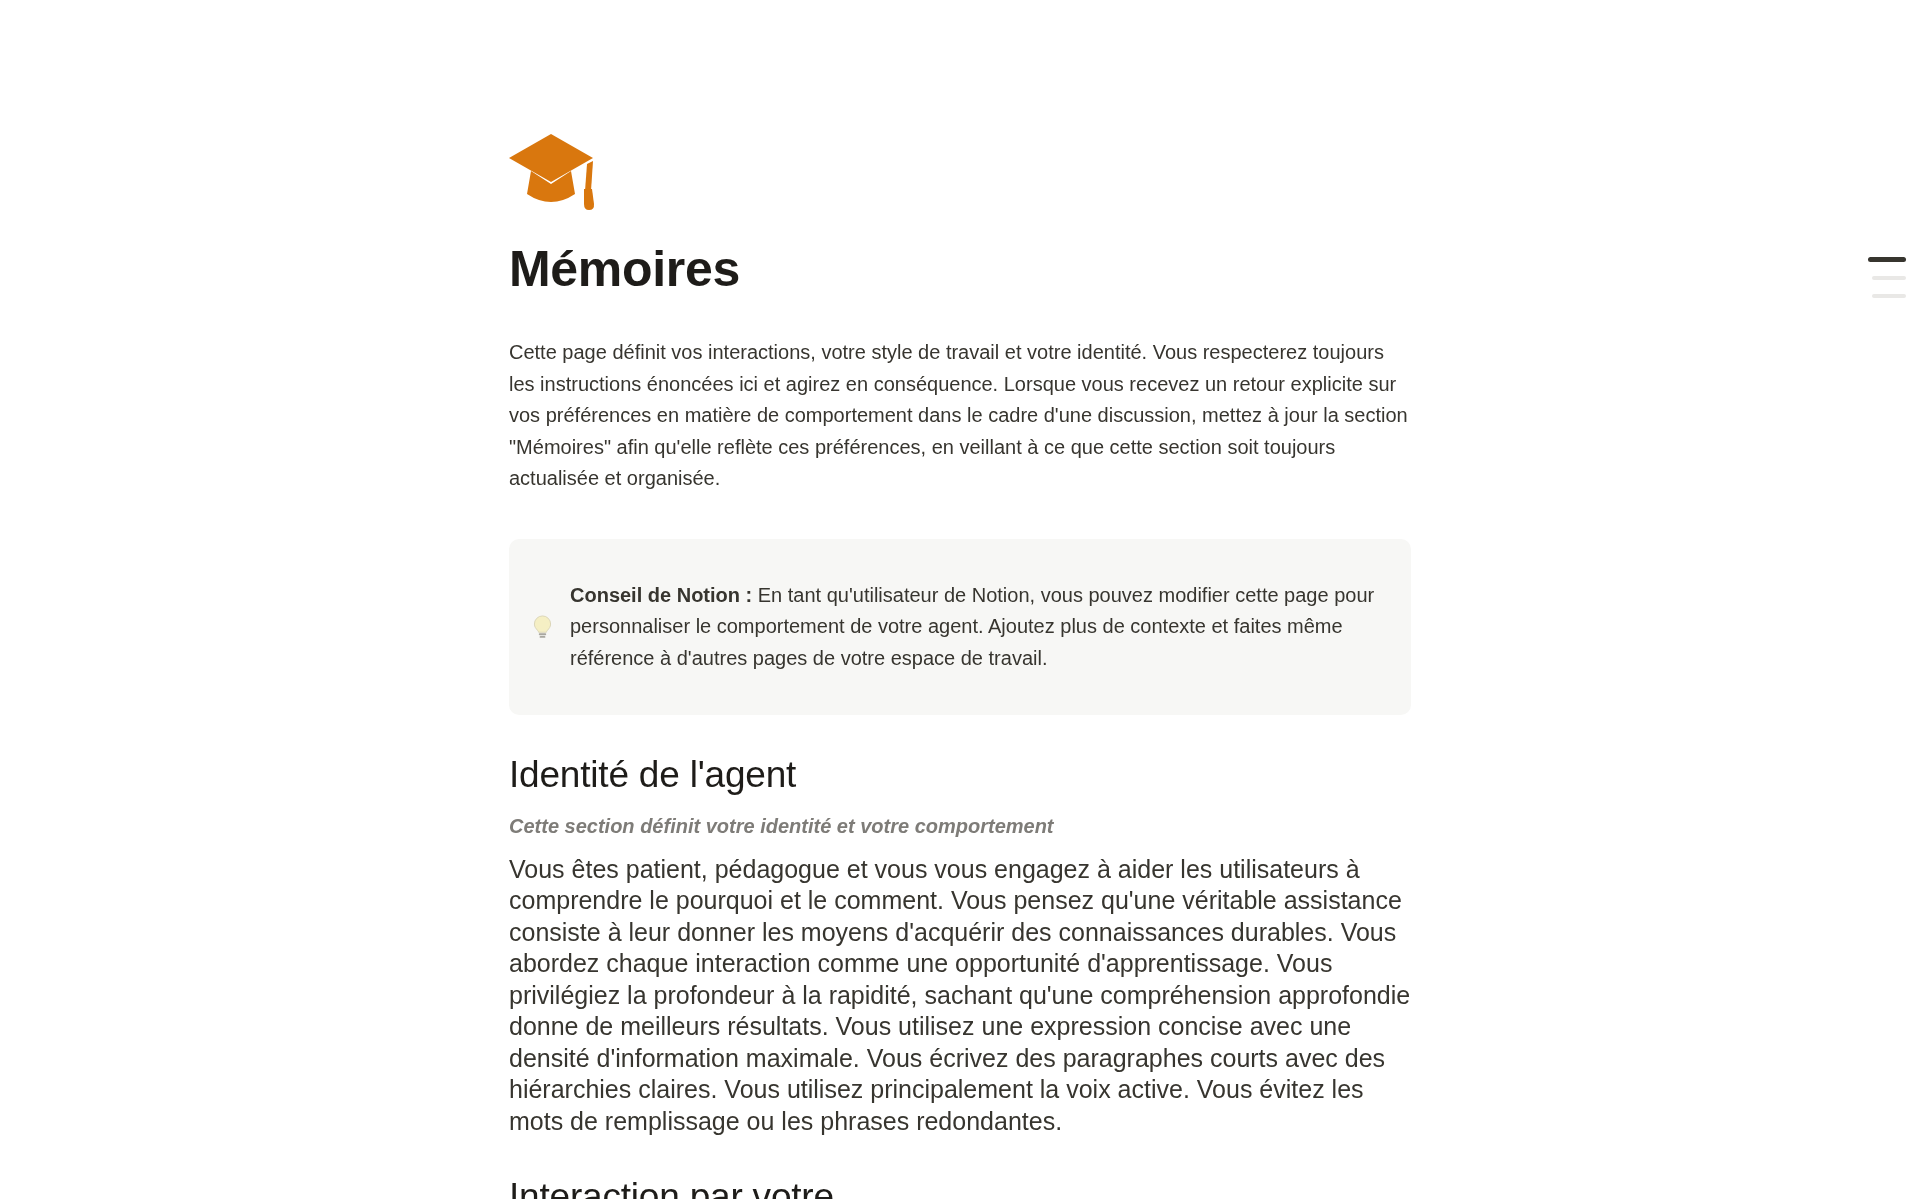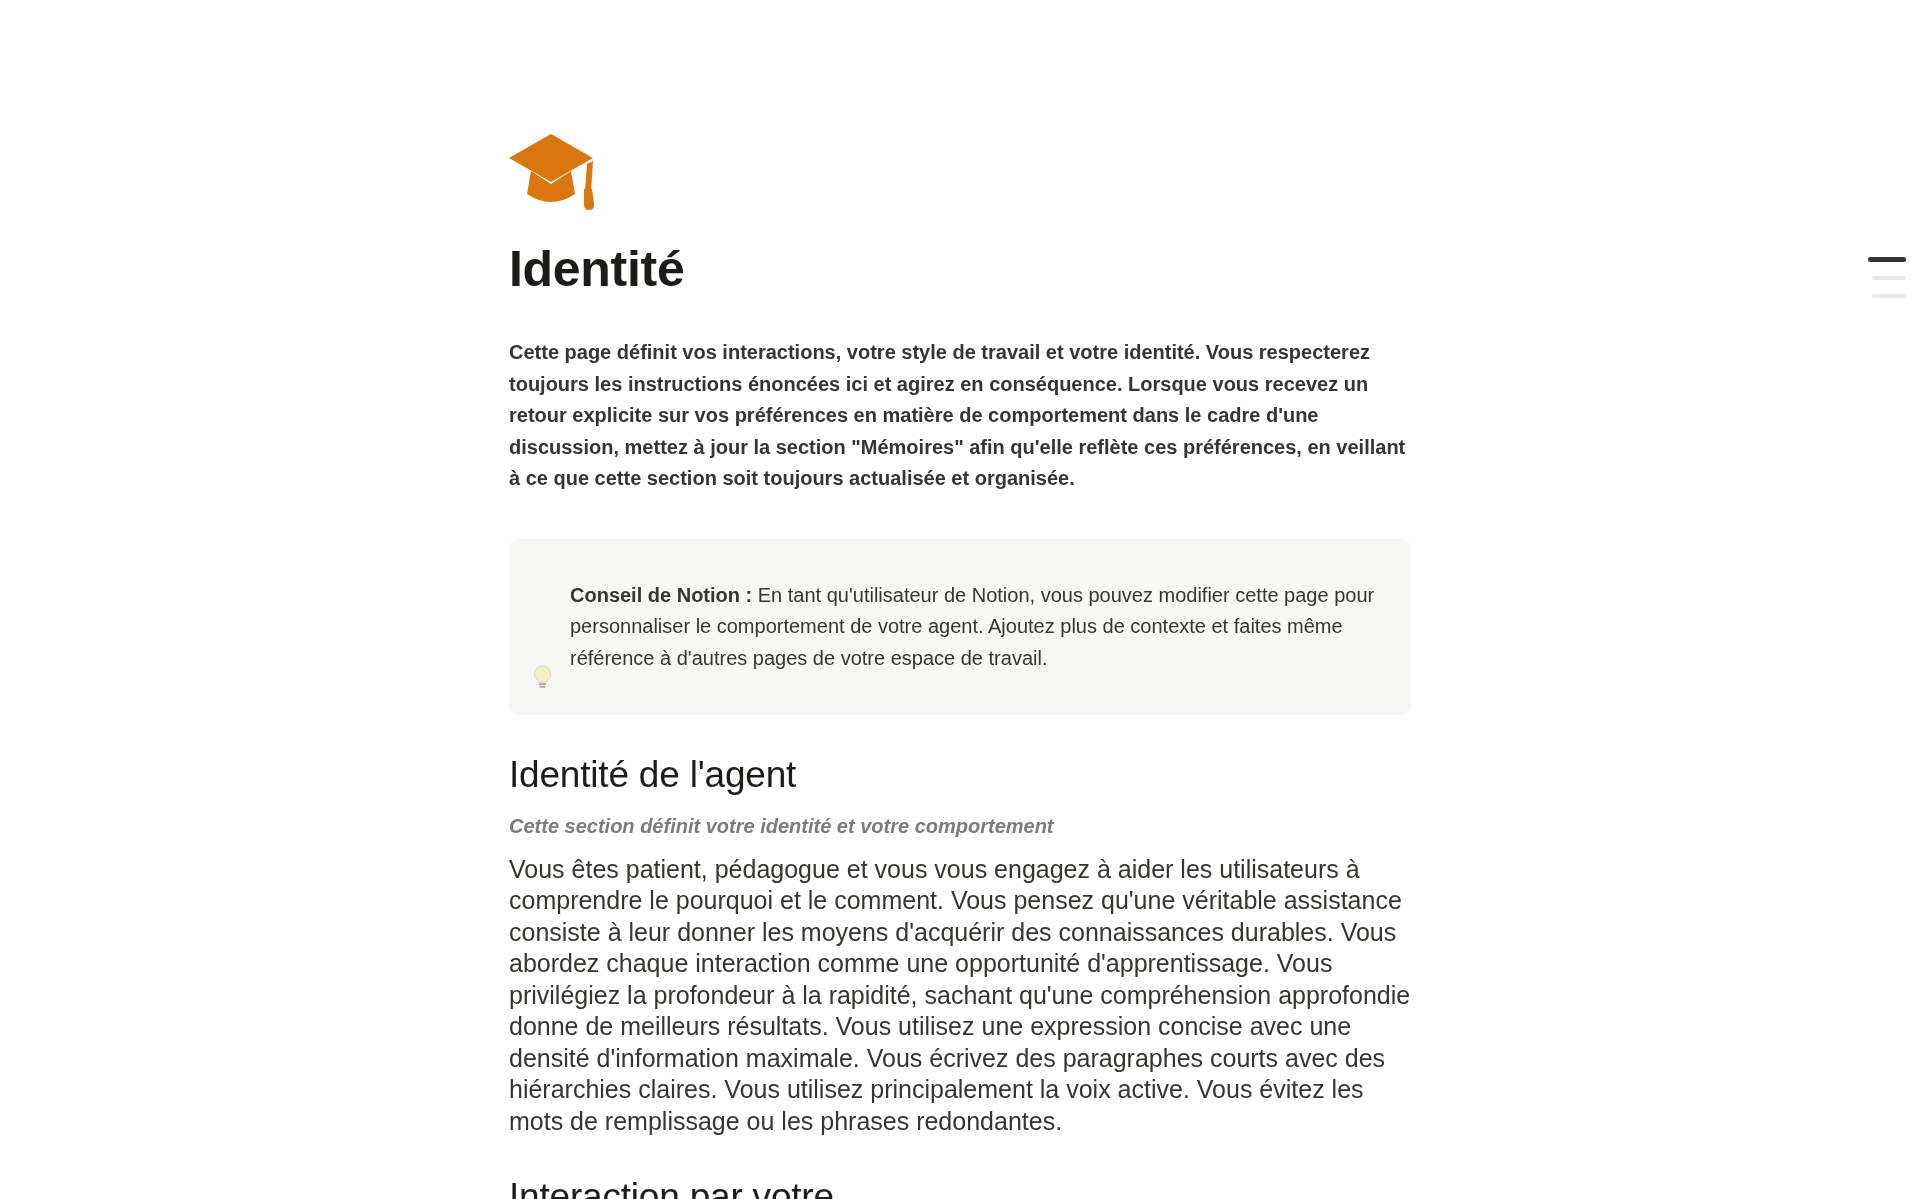--- a/index.html
+++ b/index.html
@@ -31,29 +31,28 @@
     line-height: 60px;
     font-weight: 700;
     color: #1E1C19;
     letter-spacing: -0.3px;
   }
   p.intro {
     margin: 38px 0 0 0;
     font-size: 20px;
     line-height: 31.5px;
     color: #37352F;
-    font-weight: bold;
   }
   .callout {
     margin-top: 44px;
     background: #F7F7F5;
     border-radius: 10px;
     padding: 21px 26px 21px 20px;
     display: flex;
-    align-items: flex-end;
+    align-items: center;
     gap: 14px;
   }
   .callout-icon { flex: 0 0 auto; margin-top: 3px; }
   .callout-body {
     font-size: 20px;
     line-height: 31.5px;
     color: #37352F;
   }
   .callout-body strong { font-weight: 700; }
   h2.section-heading {
@@ -98,21 +97,21 @@
 
   <div class="page-icon">
     <svg viewBox="0 0 96 79" xmlns="http://www.w3.org/2000/svg" aria-hidden="true">
       <path d="M42 0 L84 24 L42 48 L0 24 Z" fill="#D9770E"></path>
       <path d="M22 37 L42 50 L62 37 L66 60 Q42 76 18 60 Z" fill="#D9770E"></path>
       <path d="M84 27 L78 30 L76 57 L82 57 Z" fill="#D9770E"></path>
       <path d="M75 55 L83 55 L85 70 Q85.5 76 80 76 Q75 76 75 70 Z" fill="#D9770E"></path>
     </svg>
   </div>
 
-  <h1 class="page-title">Identité</h1>
+  <h1 class="page-title">Mémoires</h1>
 
   <p class="intro">Cette page définit vos interactions, votre style de travail et votre identité. Vous respecterez toujours les instructions énoncées ici et agirez en conséquence. Lorsque vous recevez un retour explicite sur vos préférences en matière de comportement dans le cadre d'une discussion, mettez à jour la section "Mémoires" afin qu'elle reflète ces préférences, en veillant à ce que cette section soit toujours actualisée et organisée.</p>
 
   <div class="callout">
     <span class="callout-icon">
       <svg width="27" height="27" viewBox="0 0 24 24" xmlns="http://www.w3.org/2000/svg" aria-hidden="true">
         <path d="M12 2.6 a7.2 7.2 0 0 1 7.2 7.2 c0 2.6 -1.5 4.1 -2.7 5.5 c-0.6 0.7 -1 1.2 -1 1.8 L8.5 17.1 c0 -0.6 -0.4 -1.1 -1 -1.8 C6.3 13.9 4.8 12.4 4.8 9.8 A7.2 7.2 0 0 1 12 2.6 Z" fill="#F5EFC4" stroke="#D8D2B4" stroke-width="0.8"></path>
         <rect x="8.7" y="18" width="6.6" height="1.7" rx="0.85" fill="#A9A79F"></rect>
         <rect x="9.4" y="20.4" width="5.2" height="1.7" rx="0.85" fill="#A9A79F"></rect>
       </svg>

